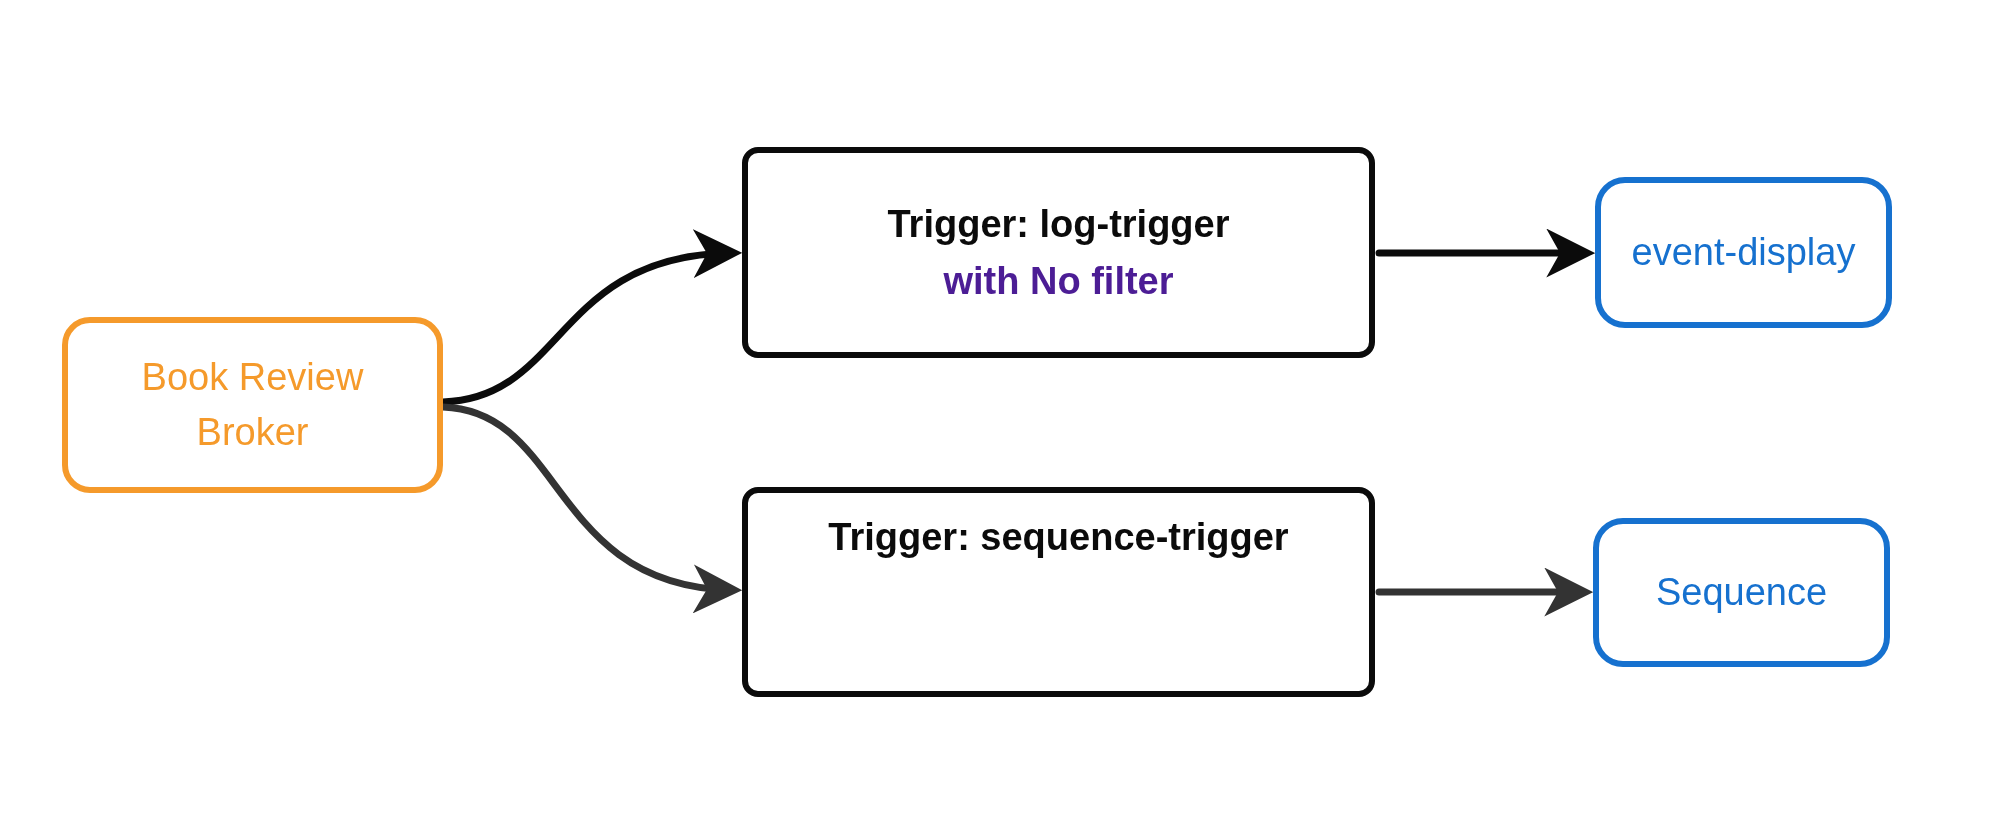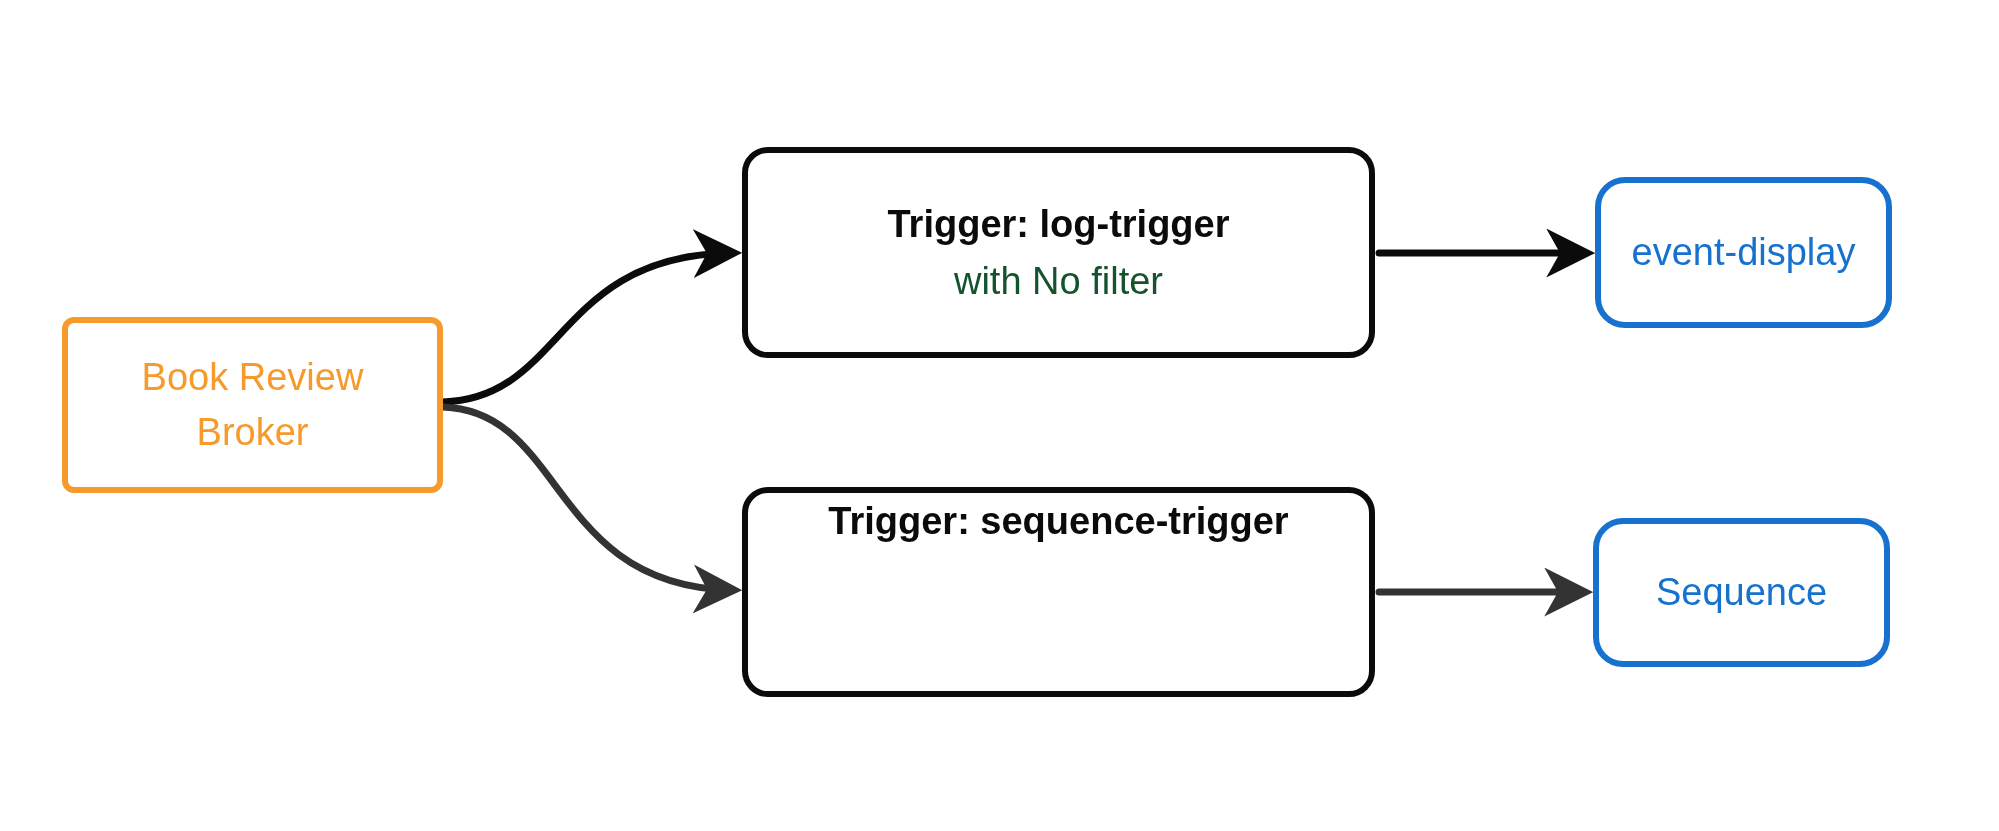--- a/index.html
+++ b/index.html
@@ -28,40 +28,40 @@
     display: flex;
     flex-direction: column;
     align-items: center;
     justify-content: center;
     text-align: center;
   }
   .node-broker {
     left: 62px; top: 317px;
     width: 381px; height: 176px;
     border: 6px solid #F59A2B;
-    border-radius: 12px;
+    border-radius: 28px;
     color: #F59A2B;
     font-size: 38px;
     line-height: 1.45;
     padding: 0 38px;
   }
   .node-trigger {
     left: 742px;
     width: 633px; height: 211px;
     border: 6px solid #0B0B0B;
-    border-radius: 26px;
+    border-radius: 16px;
     color: #1A1A1A;
     font-size: 38px;
     line-height: 1.5;
-    padding: 0 30px;
+    padding: 16px 30px;
   }
   .node-trigger-1 { top: 147px; }
   .node-trigger-2 { top: 487px; height: 210px; justify-content: space-between; }
   .node-title { font-weight: bold; color: #0B0B0B; }
-  .node-subtitle { font-weight: normal; color: #14532d; }
+  .node-subtitle { font-weight: bold; color: #4c1d95; }
   .node-sink {
     width: 297px; height: 151px;
     border: 6px solid #1671CF;
     border-radius: 30px;
     color: #1671CF;
     font-size: 38px;
     padding: 0 8px;
   }
   .node-sink-1 { left: 1595px; top: 177px; text-align: right; }
   .node-sink-2 { left: 1593px; top: 518px; height: 149px; }

